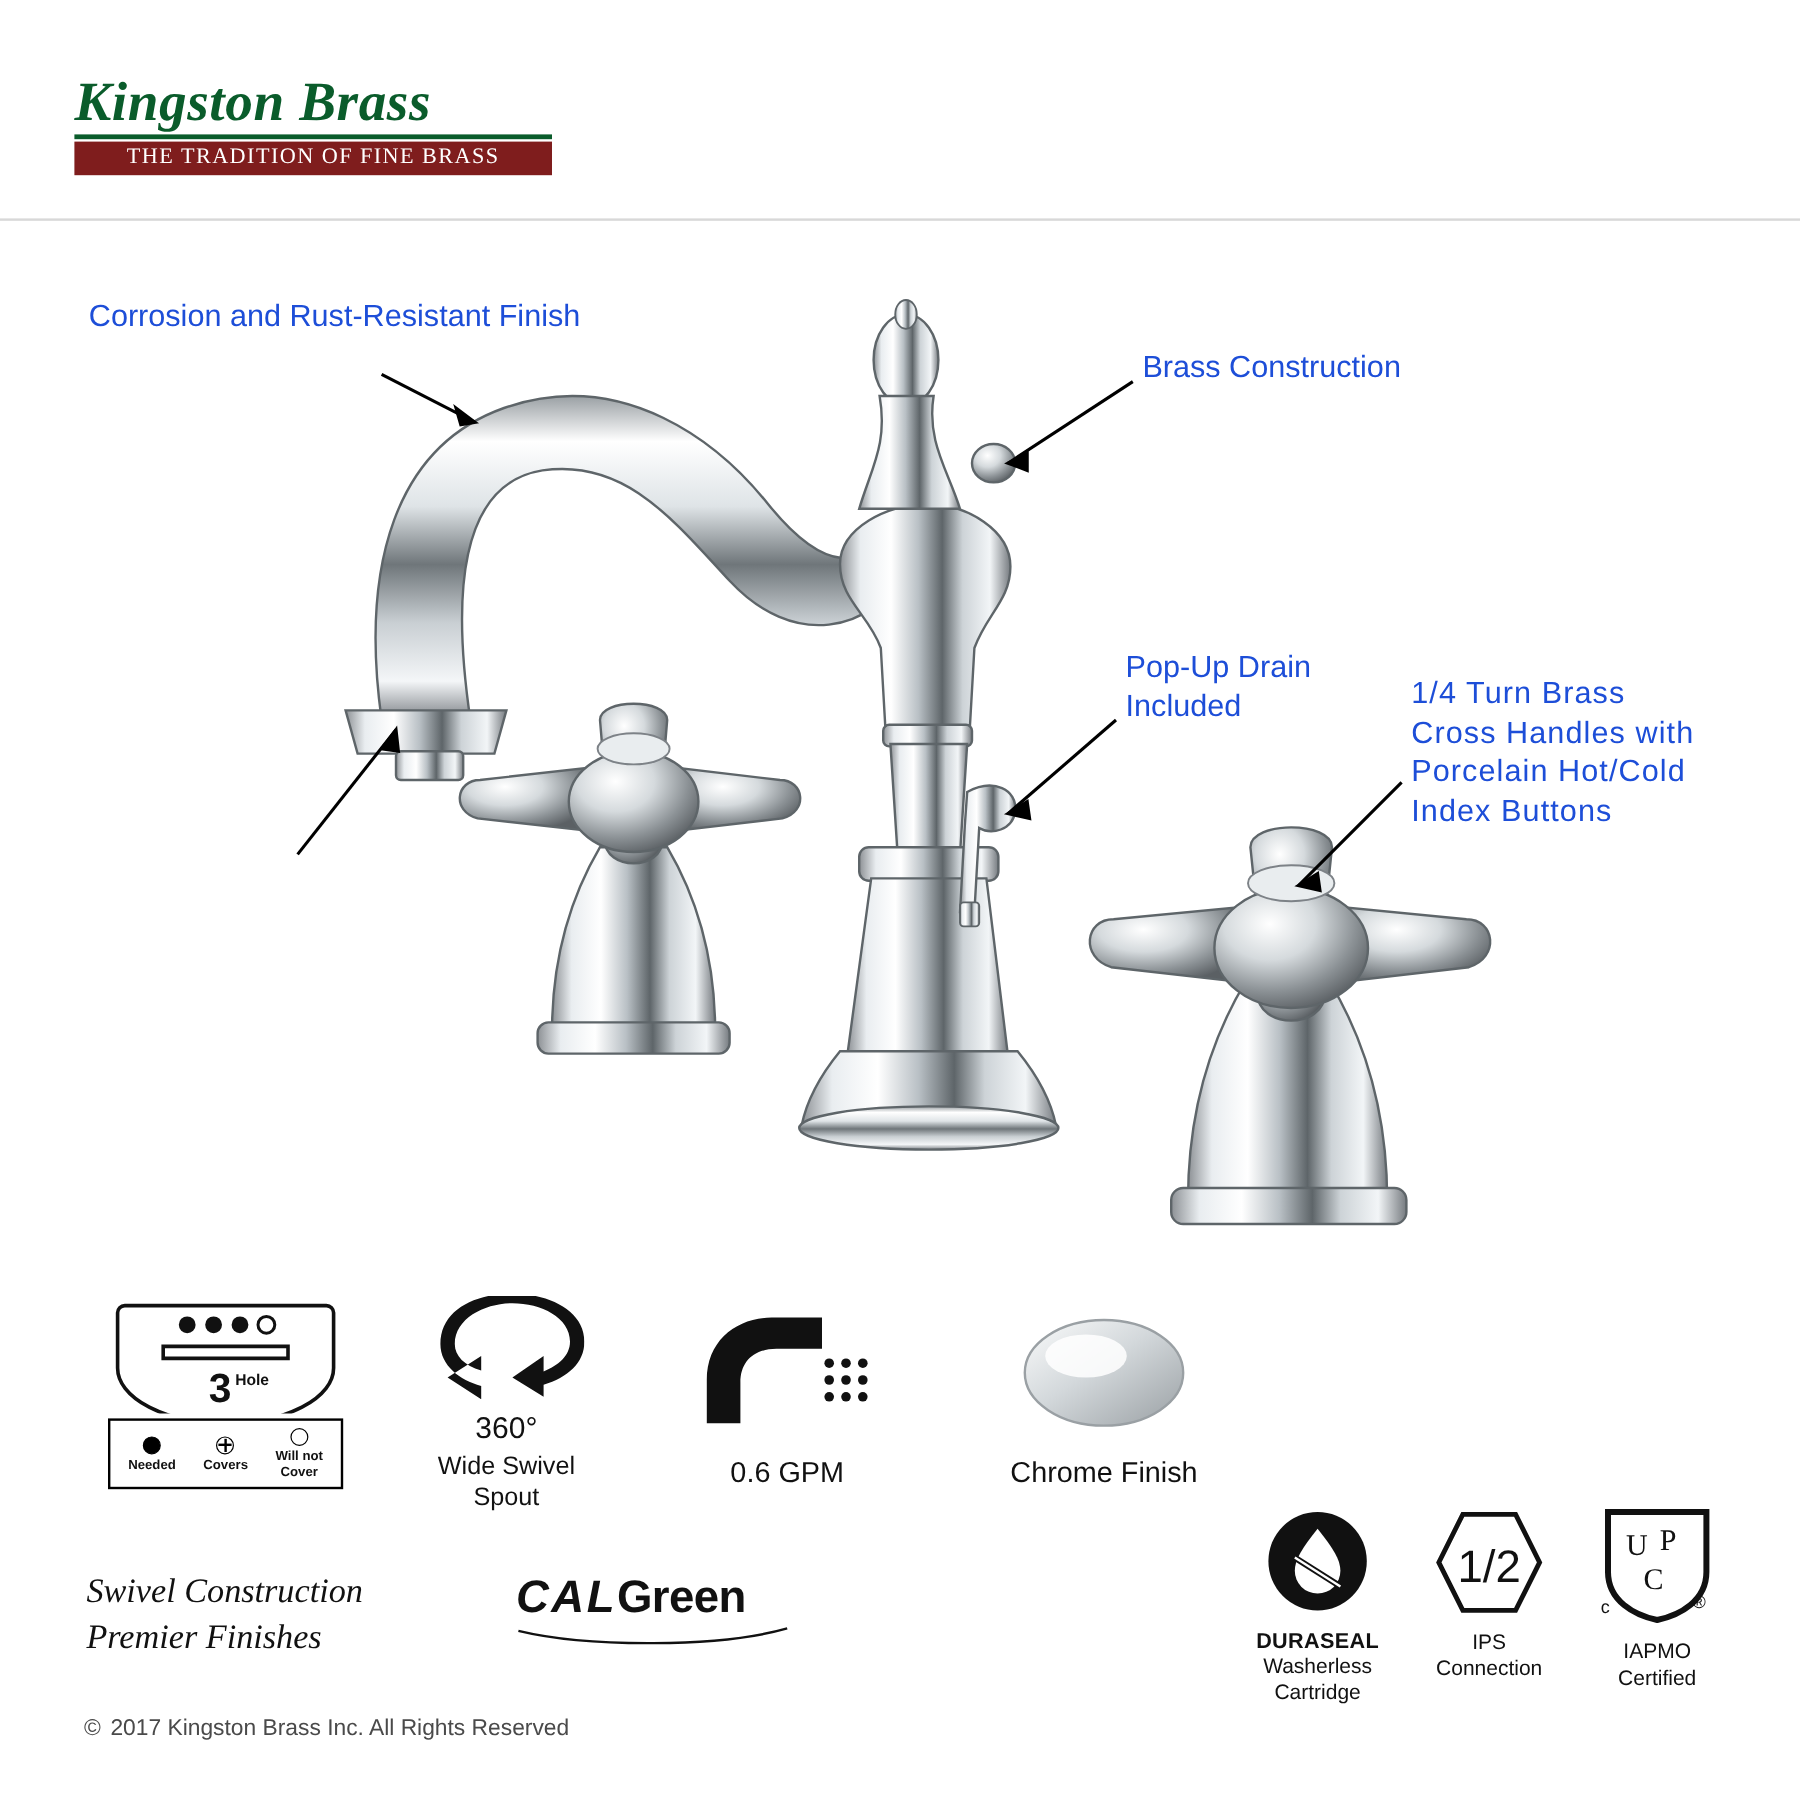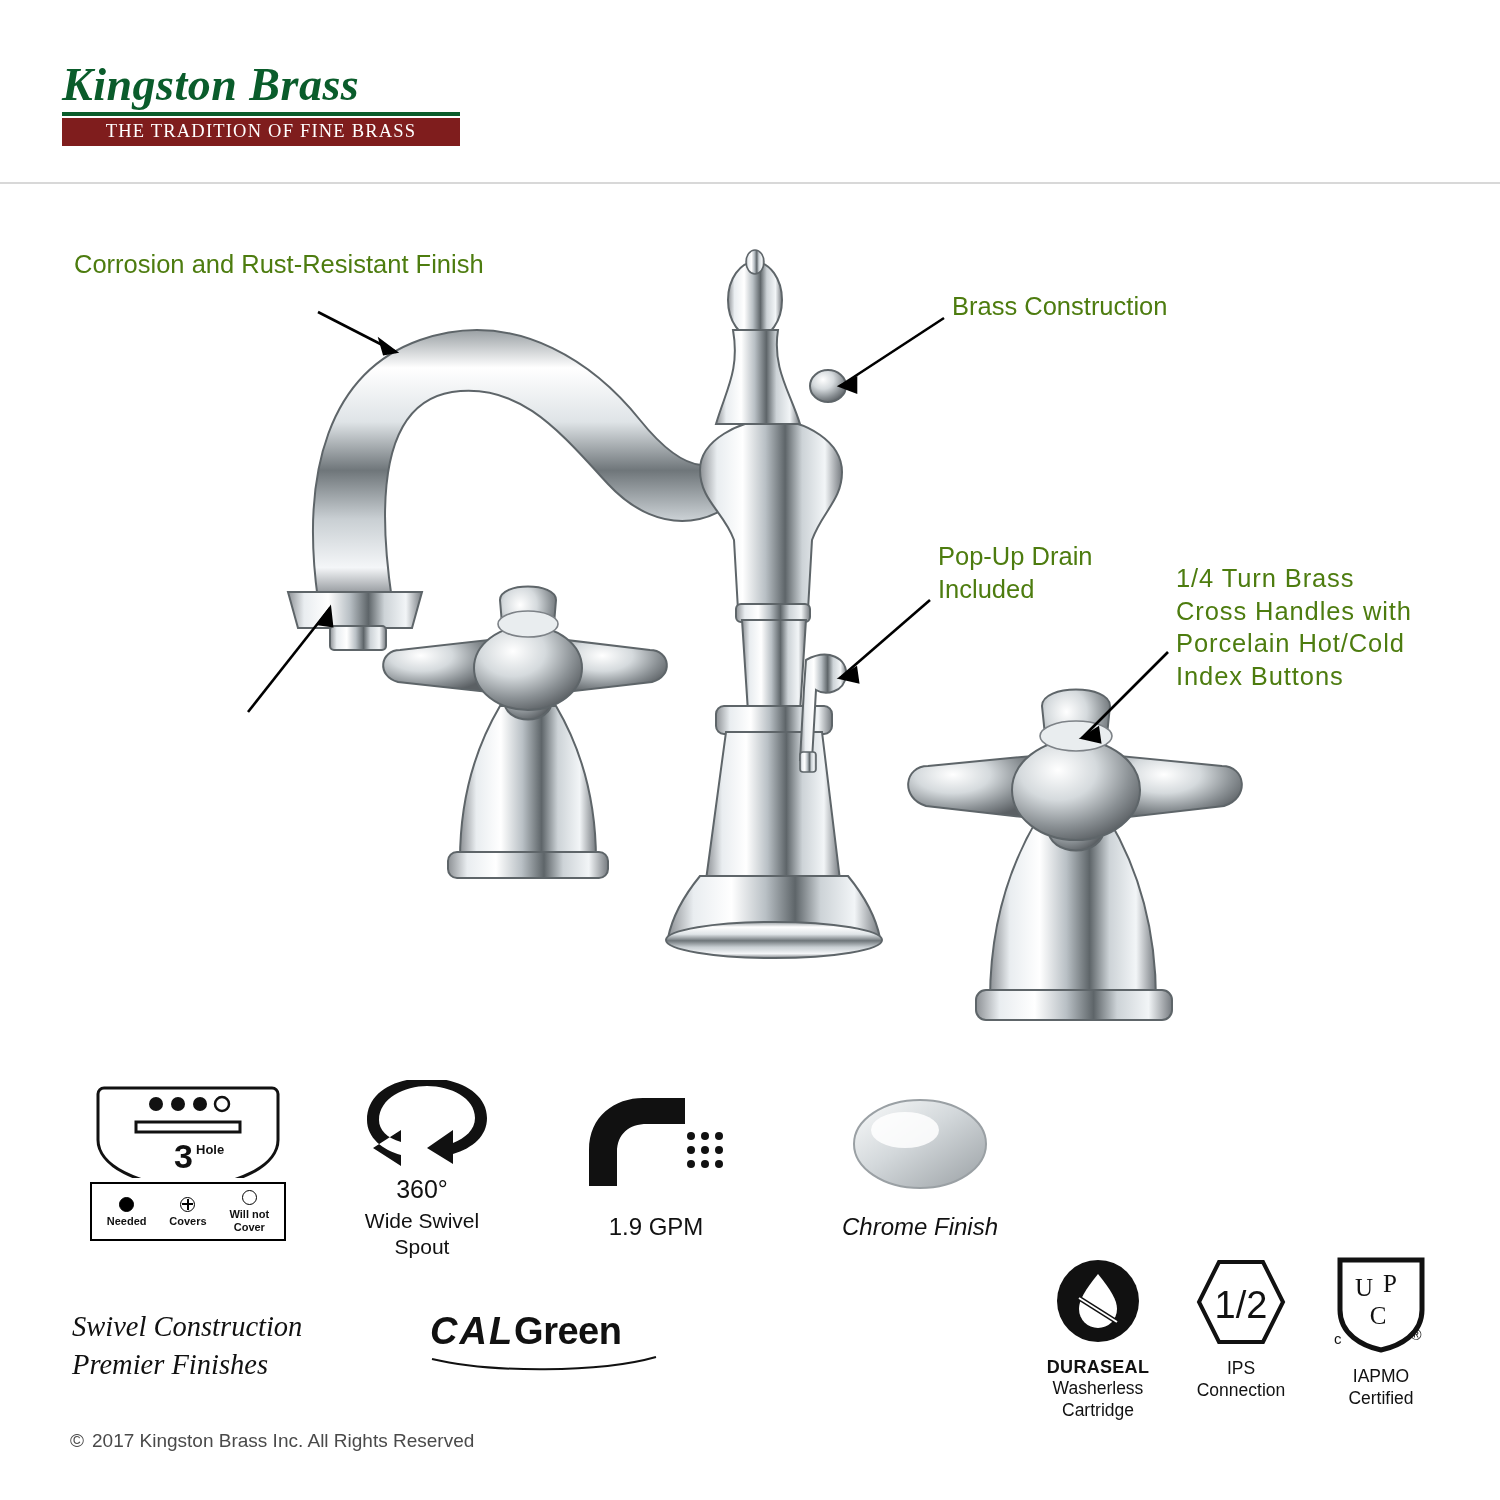--- a/index.html
+++ b/index.html
@@ -61,21 +61,21 @@
     left: 0;
     top: 182px;
     width: 1500px;
     height: 2px;
     background: #d8d8d8;
   }
 
   
   .callout {
     position: absolute;
-    color: #4d7c0f;
+    color: #1d4ed8;
     font-size: 25.5px;
     line-height: 1.28;
     font-family: "Liberation Sans", sans-serif;
   }
   .callout.spaced { letter-spacing: 0.9px; }
 
   #callout-corrosion { left: 74px; top: 248px; width: 520px; }
   #callout-brass     { left: 952px; top: 290px; width: 330px; }
   #callout-popup     { left: 938px; top: 540px; width: 260px; }
   #callout-handles   { left: 1176px; top: 562px; width: 330px; }
@@ -95,21 +95,21 @@
     text-align: center;
     font-size: 21px;
     color: #111;
     line-height: 1.25;
   }
   .feature .cap { margin-top: 8px; }
 
   #feat-hole  { left: 78px;  top: 1082px; width: 220px; }
   #feat-swivel{ left: 352px; top: 1080px; width: 140px; }
   #feat-gpm   { left: 566px; top: 1090px; width: 180px; }
-  #feat-finish{ left: 820px; top: 1092px; width: 200px; font-style: italic; }
+  #feat-finish{ left: 820px; top: 1092px; width: 200px; }
 
   .hole-card {
     width: 196px;
     margin: 0 auto;
     position: relative;
   }
   .hole-top {
     height: 96px;
     position: relative;
   }
@@ -377,21 +377,21 @@
           <circle cx="124" cy="46" r="4"></circle>
           <circle cx="138" cy="46" r="4"></circle>
         <circle cx="110" cy="60" r="4"></circle>
           <circle cx="124" cy="60" r="4"></circle>
           <circle cx="138" cy="60" r="4"></circle>
         <circle cx="110" cy="74" r="4"></circle>
           <circle cx="124" cy="74" r="4"></circle>
           <circle cx="138" cy="74" r="4"></circle>
       </g>
     </svg>
-    <div class="cap" style="font-size:24px;margin-top:12px;">1.9 GPM</div>
+    <div class="cap" style="font-size:24px;margin-top:12px;">0.6 GPM</div>
   </div>
 
   <div class="feature" id="feat-finish">
     <svg viewBox="0 0 150 104" width="150" height="104">
       <ellipse cx="75" cy="52" rx="66" ry="44" fill="url(#plug)" stroke="#9aa0a4" stroke-width="2"></ellipse>
       <ellipse cx="60" cy="38" rx="34" ry="18" fill="#ffffff" opacity="0.85"></ellipse>
     </svg>
     <div class="cap" style="font-size:24px;margin-top:10px;">Chrome Finish</div>
   </div>
 

